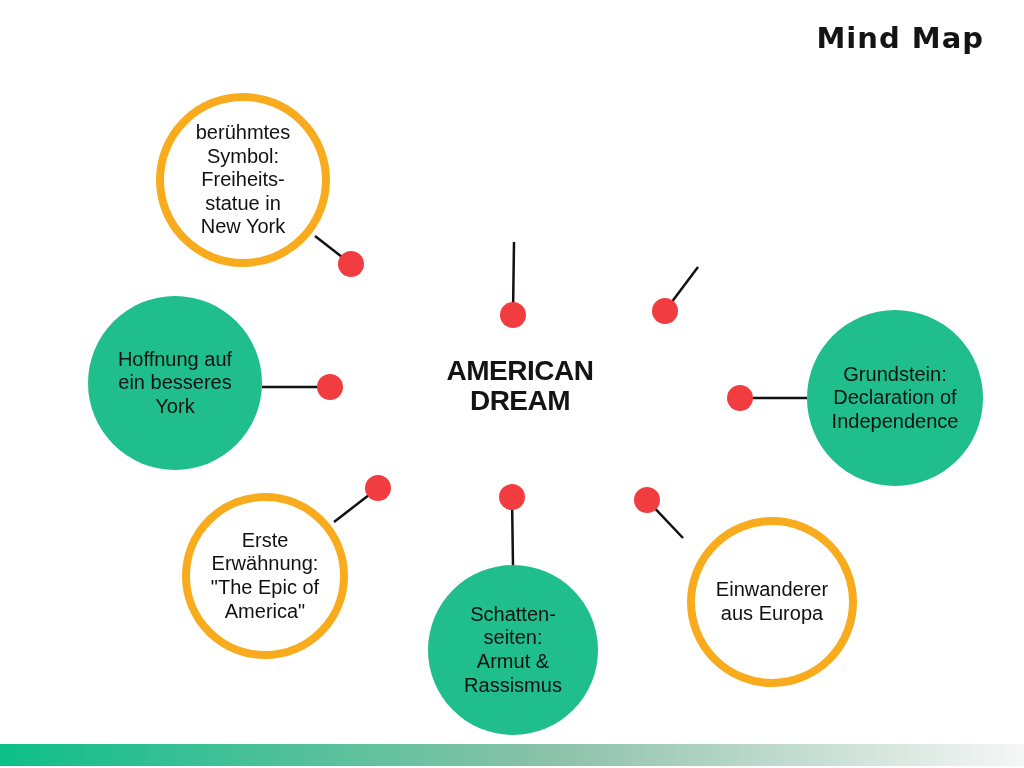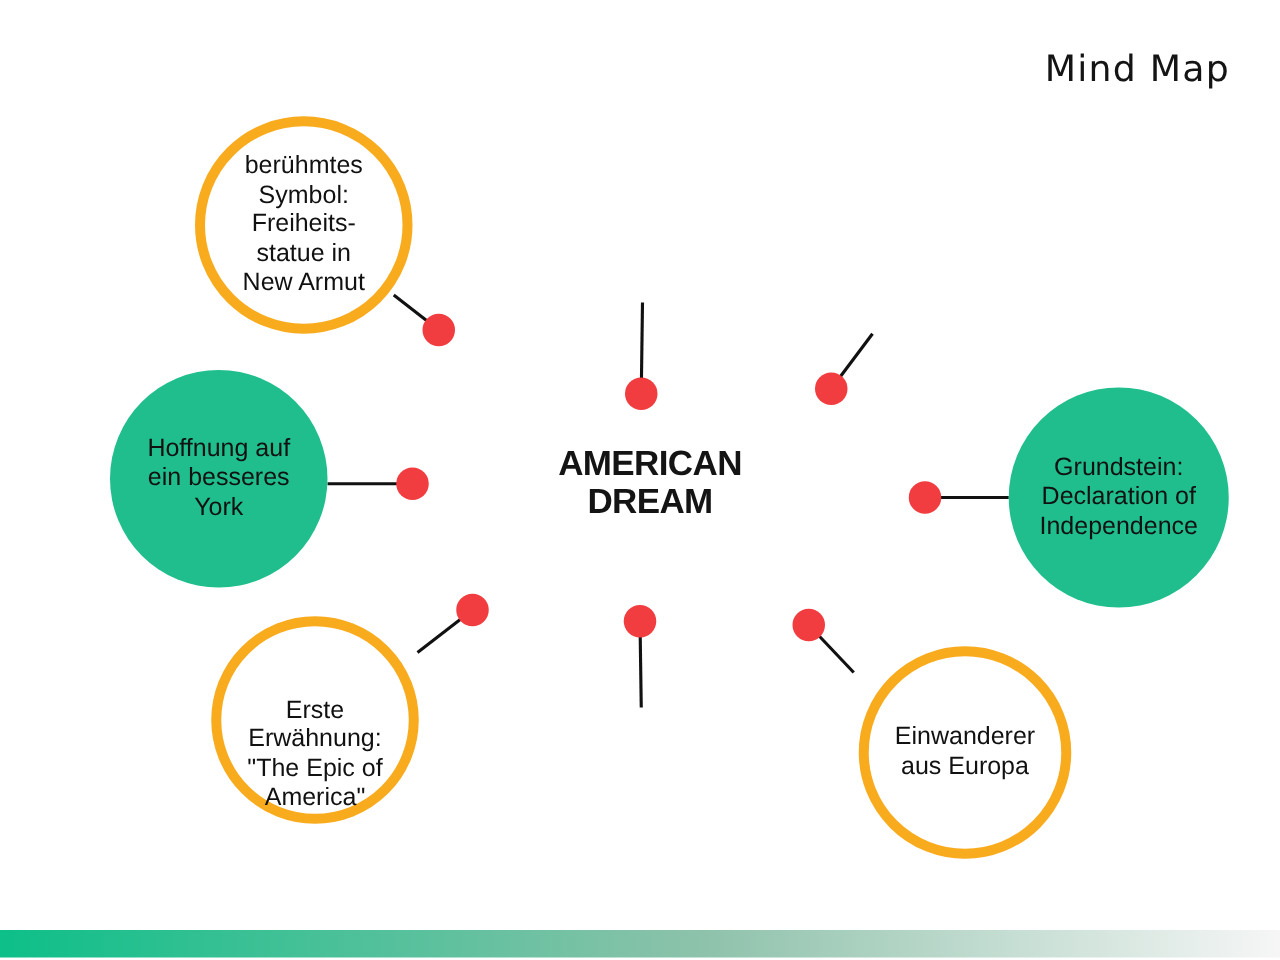--- a/index.html
+++ b/index.html
@@ -6,24 +6,24 @@
   .slide {
     position: relative;
     width: 1024px;
     height: 768px;
     background: #ffffff;
     overflow: hidden;
     font-family: "Liberation Sans", sans-serif;
   }
   .mindmap-title {
     position: absolute;
-    top: 38px;
+    top: 21px;
     right: 40px;
     font-family: "DejaVu Sans", sans-serif;
-    font-weight: 400;
+    font-weight: 700;
     font-size: 29px;
     letter-spacing: 1px;
     color: #141414;
     white-space: nowrap;
   }
   .center-title {
     position: absolute;
     left: 370px;
     top: 356px;
     width: 300px;
@@ -93,38 +93,44 @@
     <circle class="connector-dot" cx="512" cy="497" r="13"></circle>
     <circle class="connector-dot" cx="378" cy="488" r="13"></circle>
     <circle class="connector-dot" cx="330" cy="387" r="13"></circle>
   </svg>
 
   <div class="node outlined" style="left:156px; top:93px;  width:174px; height:174px;">
     <div class="node-label">berühmtes
 Symbol:
 Freiheits-
 statue in
-New Armut</div>
+New York</div>
   </div>
 
 
 
   <div class="node filled" style="left:807px; top:310px; width:176px; height:176px;">
     <div class="node-label">Grundstein:
 Declaration of
 Independence</div>
   </div>
 
   <div class="node outlined" style="left:687px; top:517px; width:170px; height:170px;">
     <div class="node-label">Einwanderer
 aus Europa</div>
   </div>
 
+  <div class="node filled" style="left:428px; top:565px; width:170px; height:170px;">
+    <div class="node-label">Schatten-
+seiten:
+Armut &amp;
+Rassismus</div>
+  </div>
 
-  <div class="node outlined" style="left:169px; top:493px; width:166px; height:166px;align-items:flex-end;">
+  <div class="node outlined" style="left:182px; top:493px; width:166px; height:166px;">
     <div class="node-label">Erste
 Erwähnung:
 "The Epic of
 America"</div>
   </div>
 
   <div class="node filled" style="left:88px;  top:296px; width:174px; height:174px;">
     <div class="node-label">Hoffnung auf
 ein besseres
 York</div>

